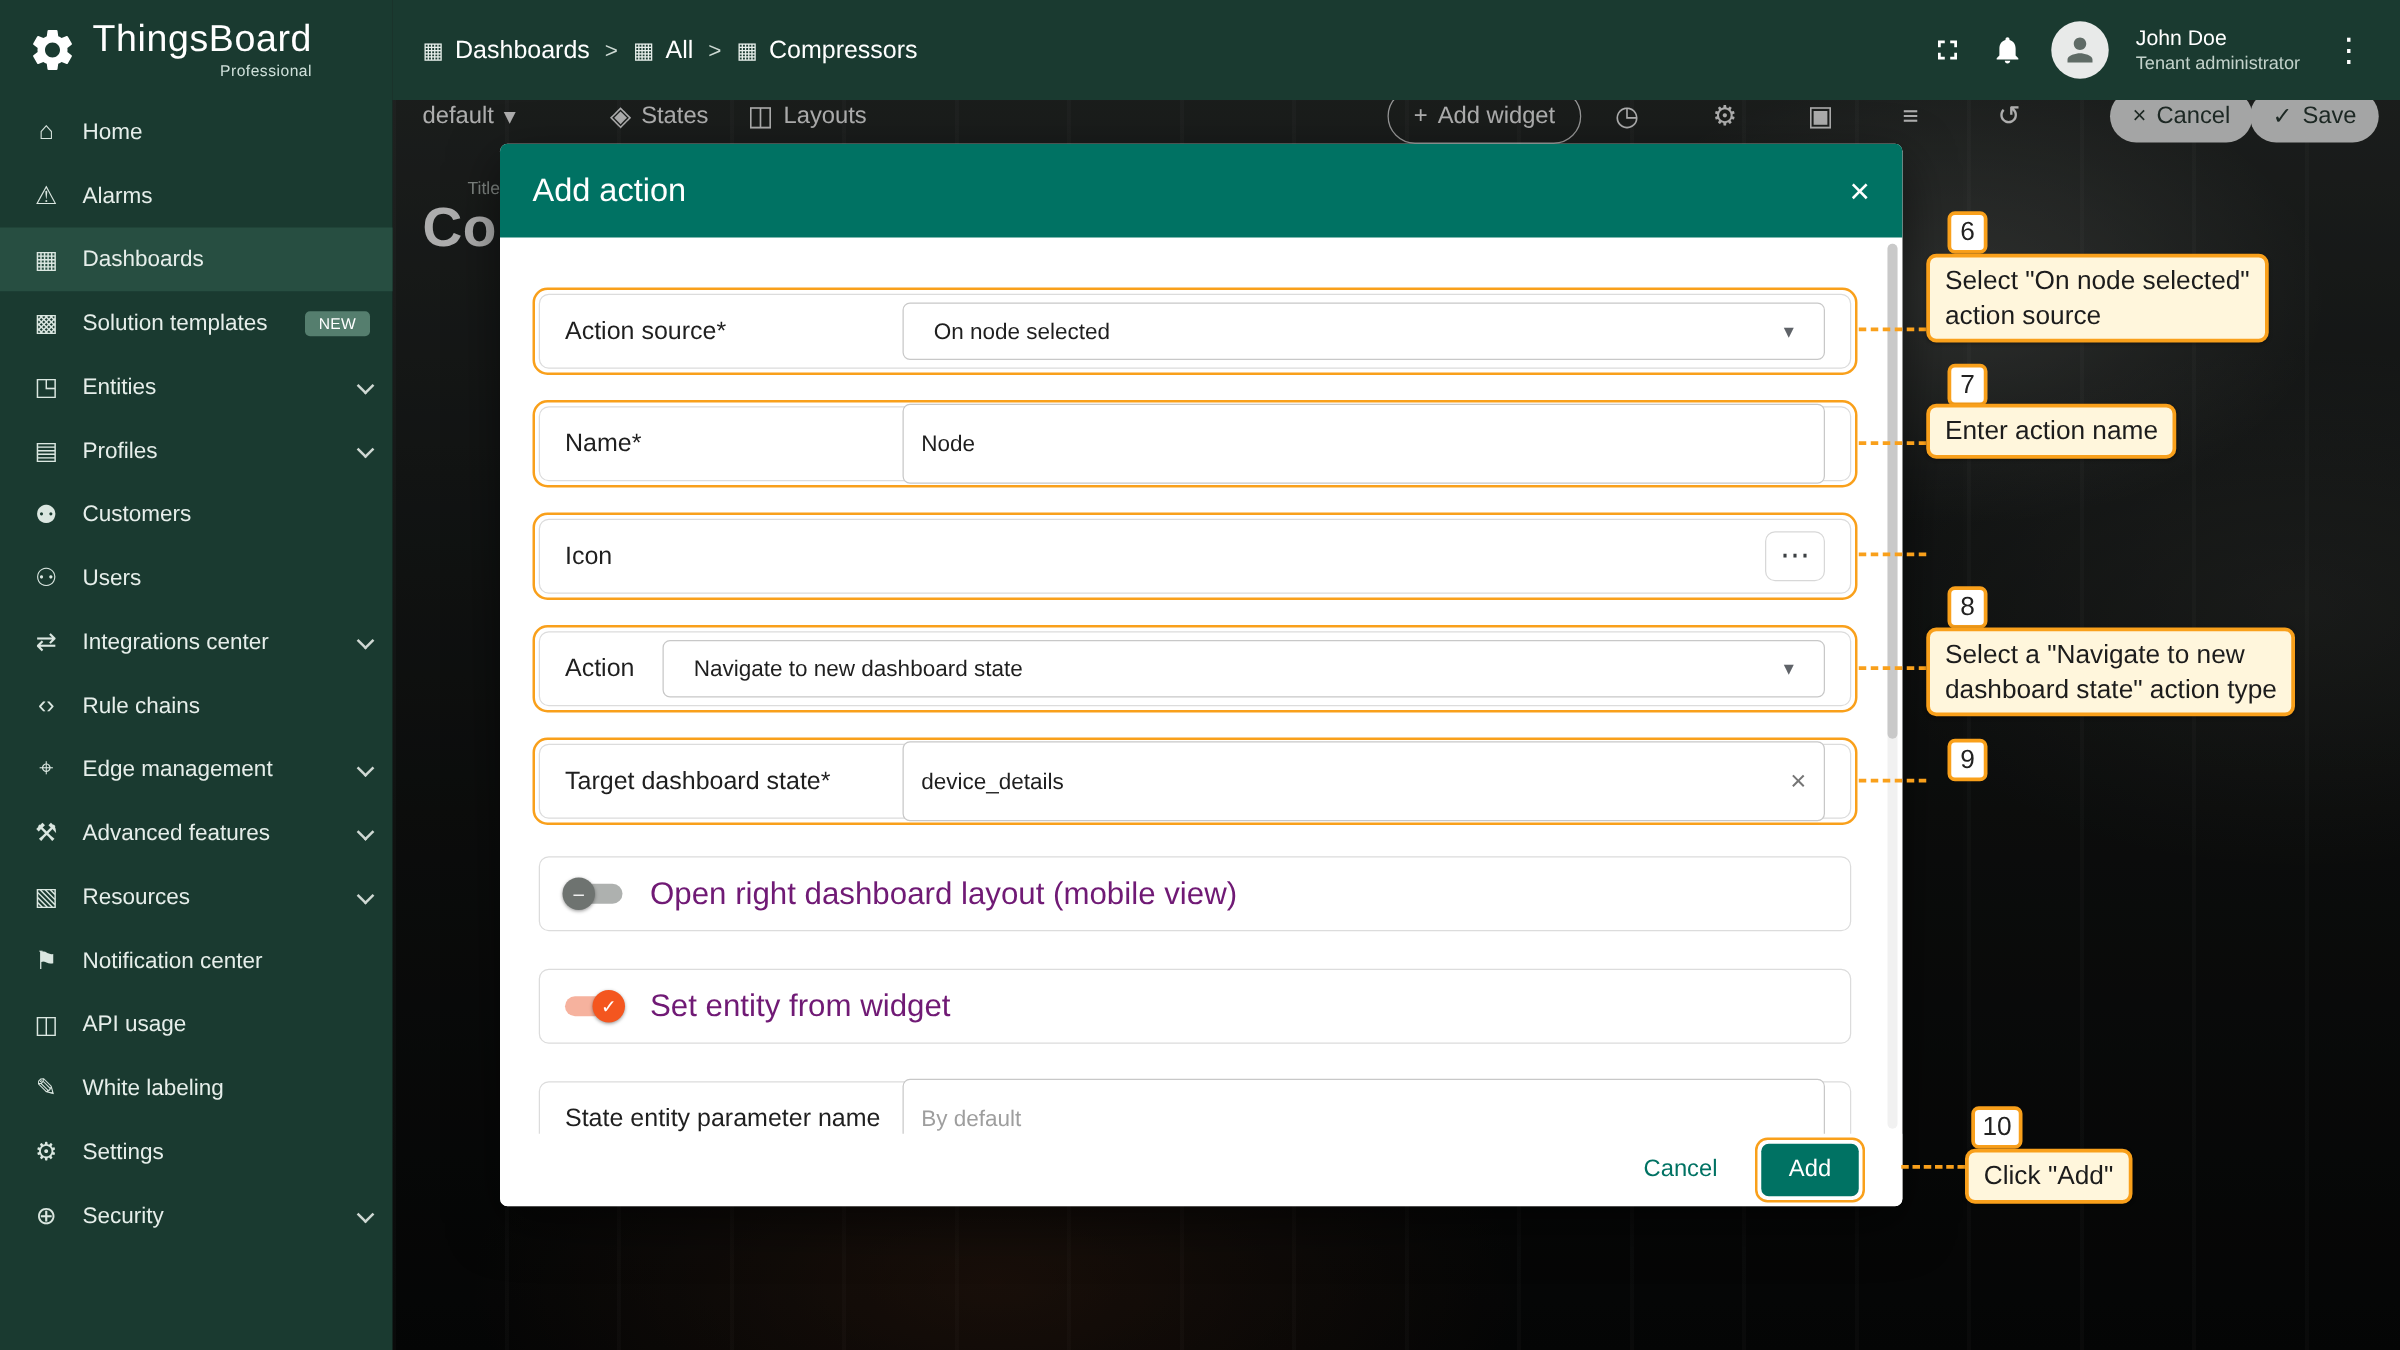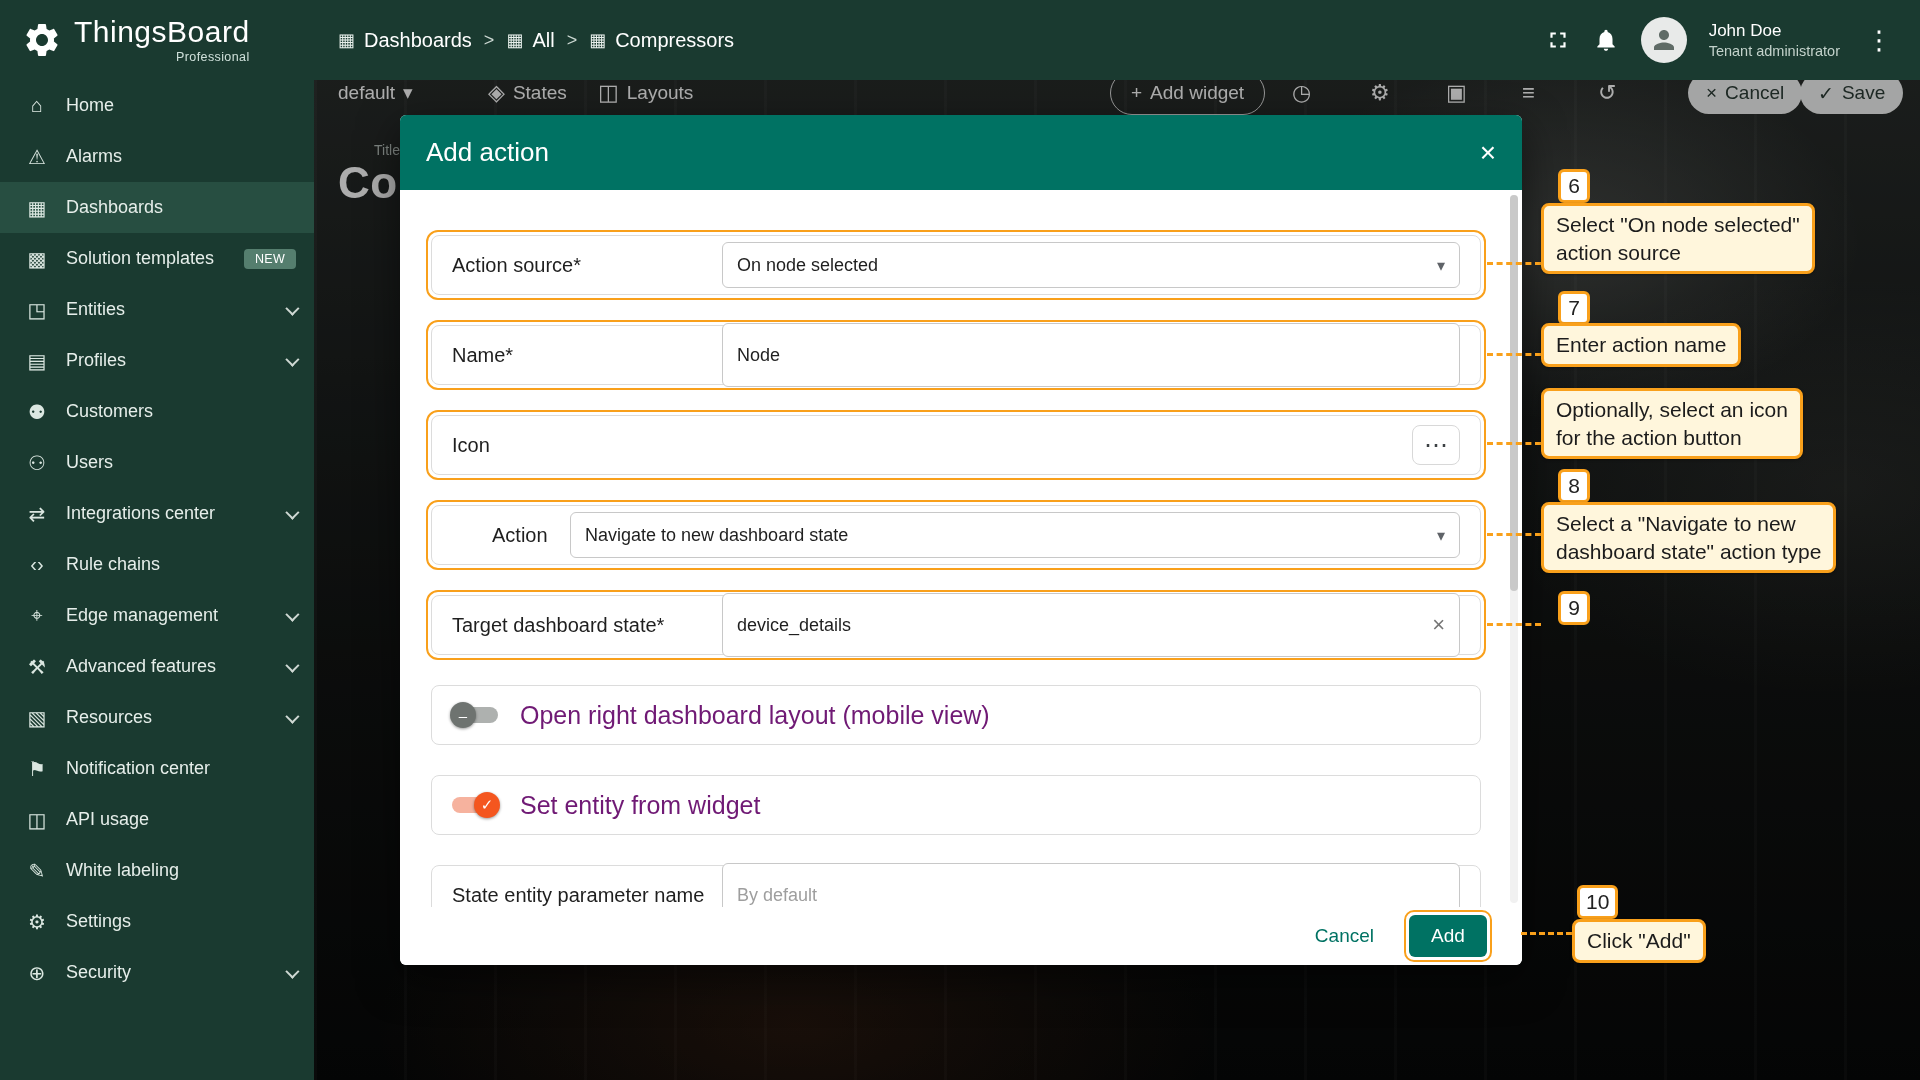--- a/index.html
+++ b/index.html
@@ -61,22 +61,22 @@
   
   .modal { position:absolute; left:400px; top:115px; width:1122px; height:850px; background:#fff; border-radius:6px; z-index:10; box-shadow:0 14px 40px rgba(0,0,0,0.5); overflow:hidden; }
   .dlg-header { height:75px; background:var(--teal,#007263); display:flex; align-items:center; padding:0 26px 0 26px; }
   .dlg-title { color:#fff; font-size:26px; font-weight:500; }
   .dlg-close { margin-left:auto; background:none; border:none; color:#fff; font-size:28px; cursor:pointer; line-height:1; }
   .dlg-body { position:absolute; top:75px; left:0; right:0; bottom:0; padding:40px 36px 0 26px; overflow:hidden; }
   .row { height:70px; border:2px solid transparent; border-radius:12px; padding:3px; margin-bottom:20px; }
   .row.ring { border-color:var(--highlight,#f9a01b); }
   .card { height:60px; border:1px solid #dcdcdc; border-radius:8px; background:#fff; display:flex; align-items:center; padding:0 20px; gap:0; }
   .flabel { width:270px; font-size:20px; color:#1f1f1f; flex:none; }
-  .flabel.narrow { width:78px;margin-left:40px; }
-  .select { flex:1; height:46px; border:1px solid #c8c8c8; border-radius:6px; display:flex; align-items:center; justify-content:space-between; padding:0 14px; font-size:18px; color:#1f1f1f; cursor:pointer; background:#fff; }
+  .flabel.narrow { width:78px; }
+  .select { flex:1; height:46px; border:1px solid #c8c8c8; border-radius:6px; display:flex; align-items:center; justify-content:space-between; padding:0 24px; font-size:18px; color:#1f1f1f; cursor:pointer; background:#fff; }
   .sel-arrow { color:#5f6368; font-size:16px; }
   .input-box { flex:1; height:64px; border:1px solid #c8c8c8; border-radius:6px; display:flex; align-items:center; padding:0 14px; background:#fff; }
   .input-box input { flex:1; border:none; outline:none; font-size:18px; color:#1f1f1f; font-family:inherit; background:transparent; }
   .input-box input::placeholder { color:#9e9e9e; }
   .clear-x { background:none; border:none; color:#757575; font-size:22px; cursor:pointer; line-height:1; }
   .spacer { flex:1; }
   .dots-btn { width:48px; height:40px; border:1px solid #d8d8d8; border-radius:8px; background:#fff; font-size:24px; color:#3c4043; cursor:pointer; line-height:0; }
 
   
   .toggle { position:relative; width:46px; height:16px; border-radius:8px; flex:none; margin-right:22px; cursor:pointer; }
@@ -395,22 +395,20 @@
   <div class="dash" style="left:1487px; top:623px; width:54px"></div>
   <div class="dash" style="left:1521px; top:932px; width:51px"></div>
 
   <div class="co-num" style="left:1558px; top:169px">6</div>
   <div class="co-box" style="left:1541px; top:203px">Select "On node selected"
 action source</div>
 
   <div class="co-num" style="left:1558px; top:291px">7</div>
   <div class="co-box" style="left:1541px; top:323px">Enter action name</div>
 
-  <div class="co-box" style="left:1541px; top:388px">Optionally, select an icon
-for the action button</div>
 
   <div class="co-num" style="left:1558px; top:469px">8</div>
   <div class="co-box" style="left:1541px; top:502px">Select a "Navigate to new
 dashboard state" action type</div>
 
   <div class="co-num" style="left:1558px; top:591px">9</div>
 
   <div class="co-num" style="left:1577px; top:885px">10</div>
   <div class="co-box" style="left:1572px; top:919px">Click "Add"</div>
 

